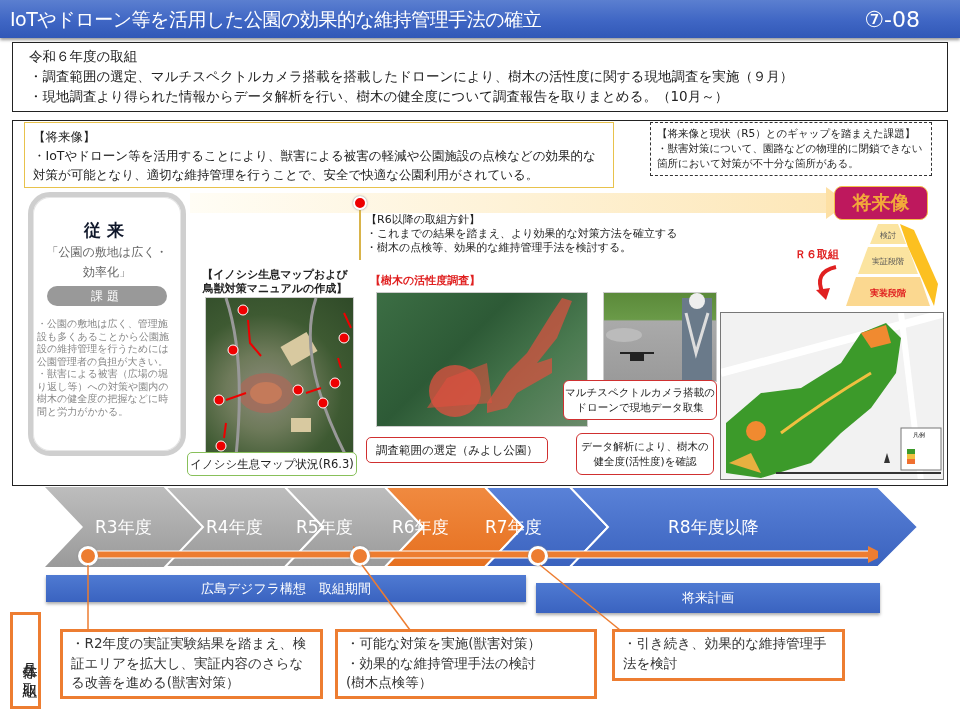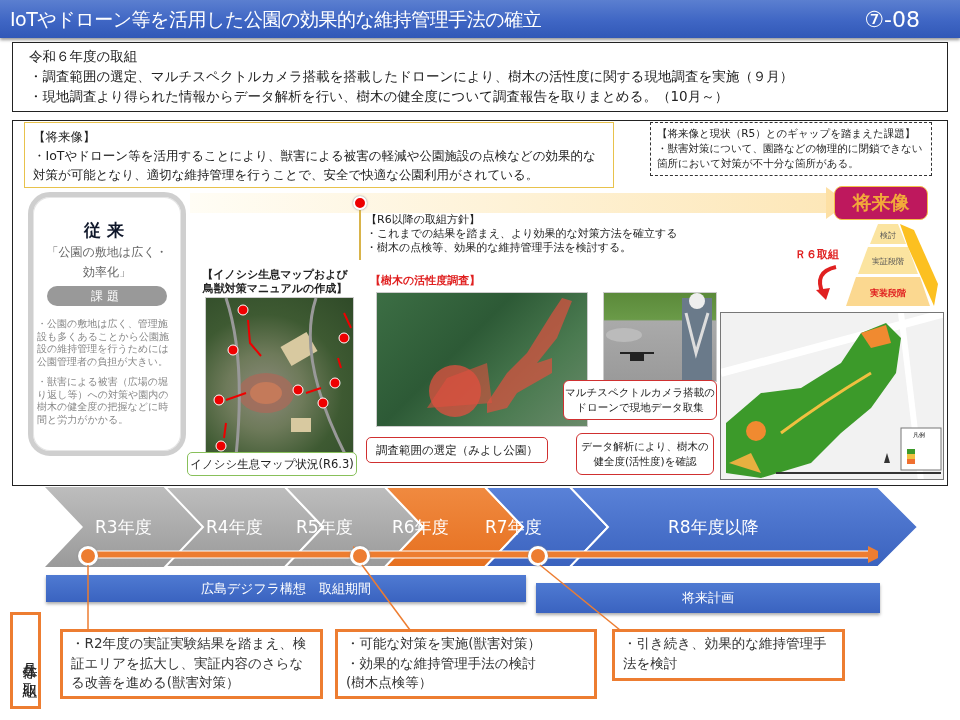--- a/index.html
+++ b/index.html
@@ -86,21 +86,21 @@
   <div>・これまでの結果を踏まえ、より効果的な対策方法を確立する</div>
   <div>・樹木の点検等、効果的な維持管理手法を検討する。</div>
 </div>
 
 <div id="conventional" class="abs">
   <div class="h">従来</div>
   <div class="cat" style="margin-top:0">「公園の敷地は広く・</div>
   <div class="cat" style="margin-top:0">効率化」</div>
   <div class="pill">課題</div>
   <div class="desc">・公園の敷地は広く、管理施設も多くあることから公園施設の維持管理を行うためには公園管理者の負担が大きい。</div>
-  <div class="desc" style="margin-top:8px">・獣害による被害（広場の堀り返し等）への対策や園内の樹木の健全度の把握などに時間と労力がかかる。</div>
+  <div class="desc" style="">・獣害による被害（広場の堀り返し等）への対策や園内の樹木の健全度の把握などに時間と労力がかかる。</div>
 </div>
 
 <div id="boar-title" class="abs">
   <div>【イノシシ生息マップおよび</div>
   <div>鳥獣対策マニュアルの作成】</div>
 </div>
 <div id="boar-map" class="abs photo">
   <svg width="149" height="158">
     <ellipse cx="60" cy="95" rx="28" ry="20" fill="#a86a5a" opacity="0.8"></ellipse>
     <ellipse cx="60" cy="95" rx="16" ry="11" fill="#c47a5a"></ellipse>

